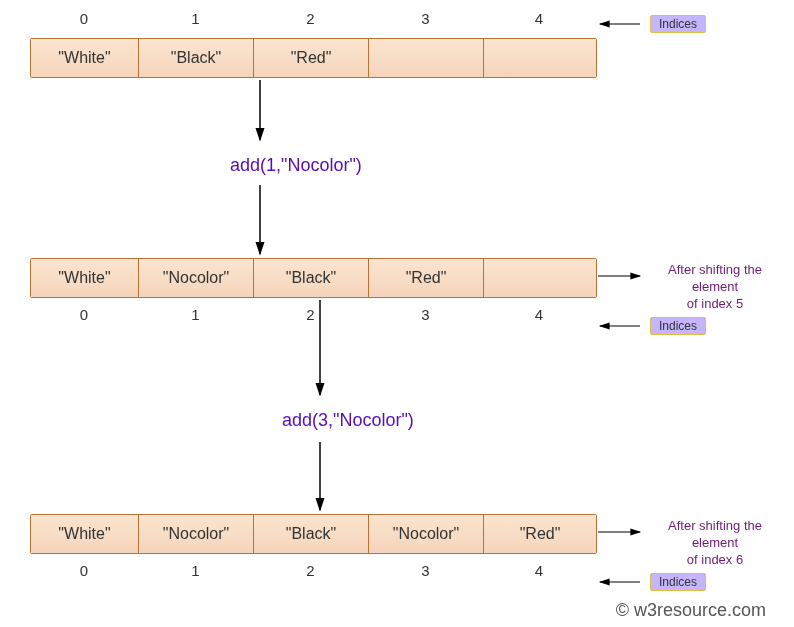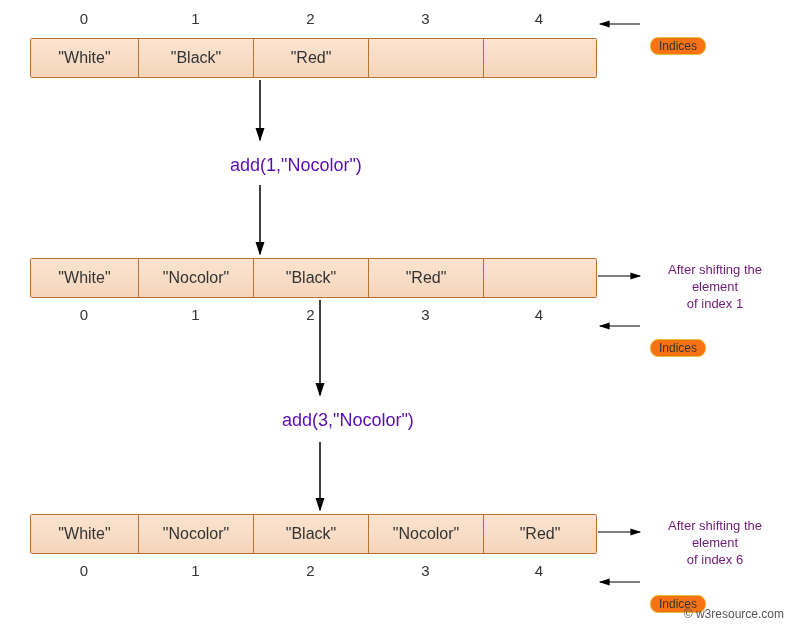--- a/index.html
+++ b/index.html
@@ -38,45 +38,44 @@
     position: absolute;
     display: flex;
   }
   .idx {
     text-align: center;
     font-size: 15px;
     color: #333;
   }
   .indices-badge {
     position: absolute;
-    background: #f97316;
+    background: #c4b5fd;
     border: 1.5px solid #e0c040;
-    border-radius: 8px;
+    border-radius: 2px;
     padding: 1px 8px;
     font-size: 12px;
     color: #333;
-    margin-top: 22px;
   }
   .method-call {
     position: absolute;
     color: #5a0db5;
     font-size: 18px;
     font-family: Arial, sans-serif;
   }
   .annotation {
     position: absolute;
     font-size: 13px;
     color: #701a75;
     line-height: 1.3;
   }
   .footer {
     position: absolute;
-    right: 10px;
+    right: 28px;
     bottom: 6px;
-    font-size: 12px;
+    font-size: 18px;
     color: #555;
   }
   svg.arrows {
     position: absolute;
     top: 0;
     left: 0;
     width: 794px;
     height: 627px;
     pointer-events: none;
   }
@@ -133,21 +132,21 @@
 
   <div class="array-row" id="arr2" style="left:30px; top:258px;">
       <div class="cell" style="width: 108px;">"White"</div>
       <div class="cell" style="width: 115px;">"Nocolor"</div>
       <div class="cell" style="width: 115px;">"Black"</div>
       <div class="cell" style="width: 115px;">"Red"</div>
       <div class="cell" style="width: 112px;"></div>
     </div>
   <div class="annotation" style="left:645px; top:262px; width:140px; text-align:center;">
     <span>After shifting the element</span><br>
-    <span>of index 1</span>
+    <span>of index 5</span>
   </div>
   <div class="idx-row" id="idx-mid" style="left:30px; top:306px;">
       <div class="idx" style="width: 108px;">0</div>
       <div class="idx" style="width: 115px;">1</div>
       <div class="idx" style="width: 115px;">2</div>
       <div class="idx" style="width: 115px;">3</div>
       <div class="idx" style="width: 112px;">4</div>
     </div>
   <div class="indices-badge" style="left:650px; top:317px;">Indices</div>
 

